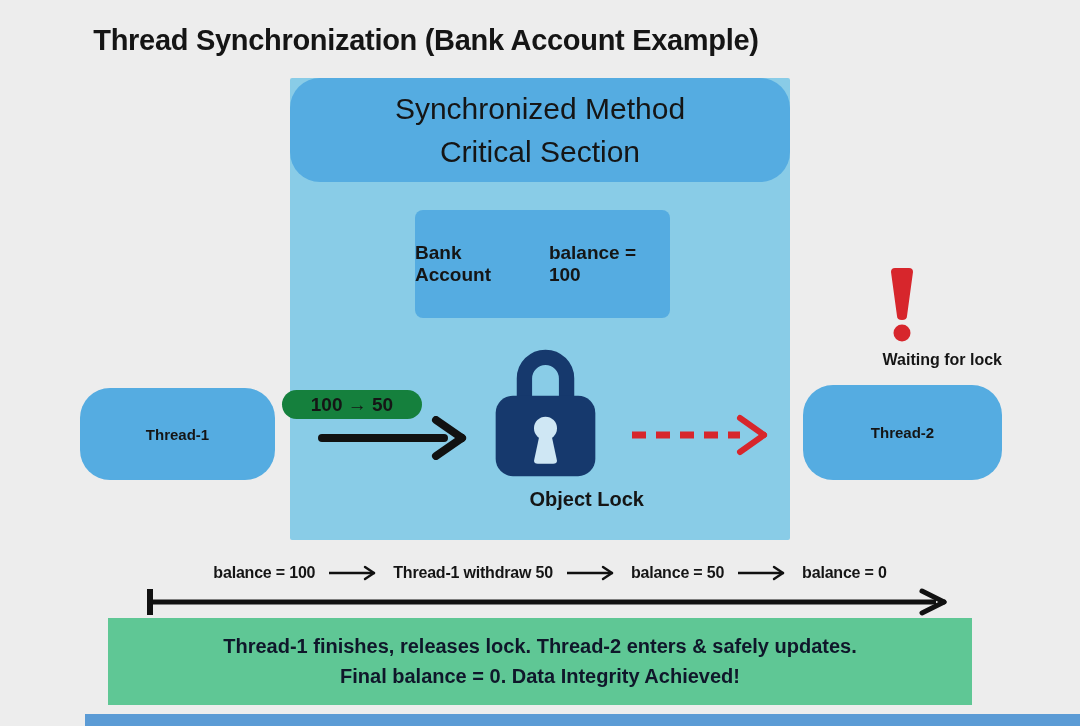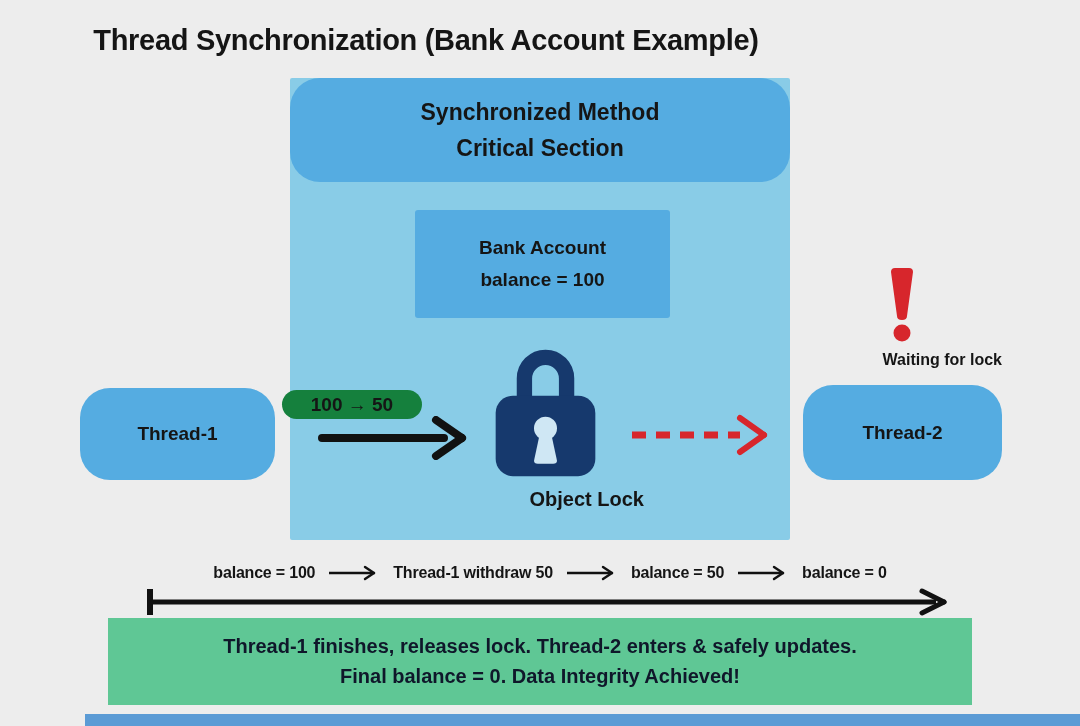--- a/index.html
+++ b/index.html
@@ -23,34 +23,34 @@
     left: 290px; top: 78px; width: 500px; height: 462px;
     background: #89cce7; border-radius: 2px;
   }
 
   .header-box {
     left: 290px; top: 78px; width: 500px; height: 104px;
     background: #55ace1; border-radius: 30px;
     display: flex; flex-direction: column; align-items: center; justify-content: center;
     gap: 9px;
   }
-  .header-box .line { font-size: 23px; font-weight: bold; }
+  .header-box .line { font-size: 30px; font-weight: normal; }
 
   .bank-box {
     left: 415px; top: 210px; width: 255px; height: 108px;
-    background: #55ace1; border-radius: 3px;
-    display: flex; flex-direction: column; align-items: center; justify-content: center;
+    background: #55ace1; border-radius: 8px;
+    display: flex; flex-direction: row; align-items: center; justify-content: center;
     gap: 10px;
   }
   .bank-box .line { font-size: 19px; font-weight: bold; }
 
   .thread-box {
     background: #55ace1; border-radius: 30px;
     display: flex; align-items: center; justify-content: center;
-    font-size: 19px; font-weight: bold;
+    font-size: 15px; font-weight: bold;
   }
   .thread1 { left: 80px; top: 388px; width: 195px; height: 92px; }
   .thread2 { left: 803px; top: 385px; width: 199px; height: 95px; }
 
   .pill {
     left: 282px; top: 390px; width: 140px; height: 29px;
     background: #15803d; border-radius: 15px;
     display: flex; align-items: center; justify-content: center;
     font-size: 19px; font-weight: bold;
   }

